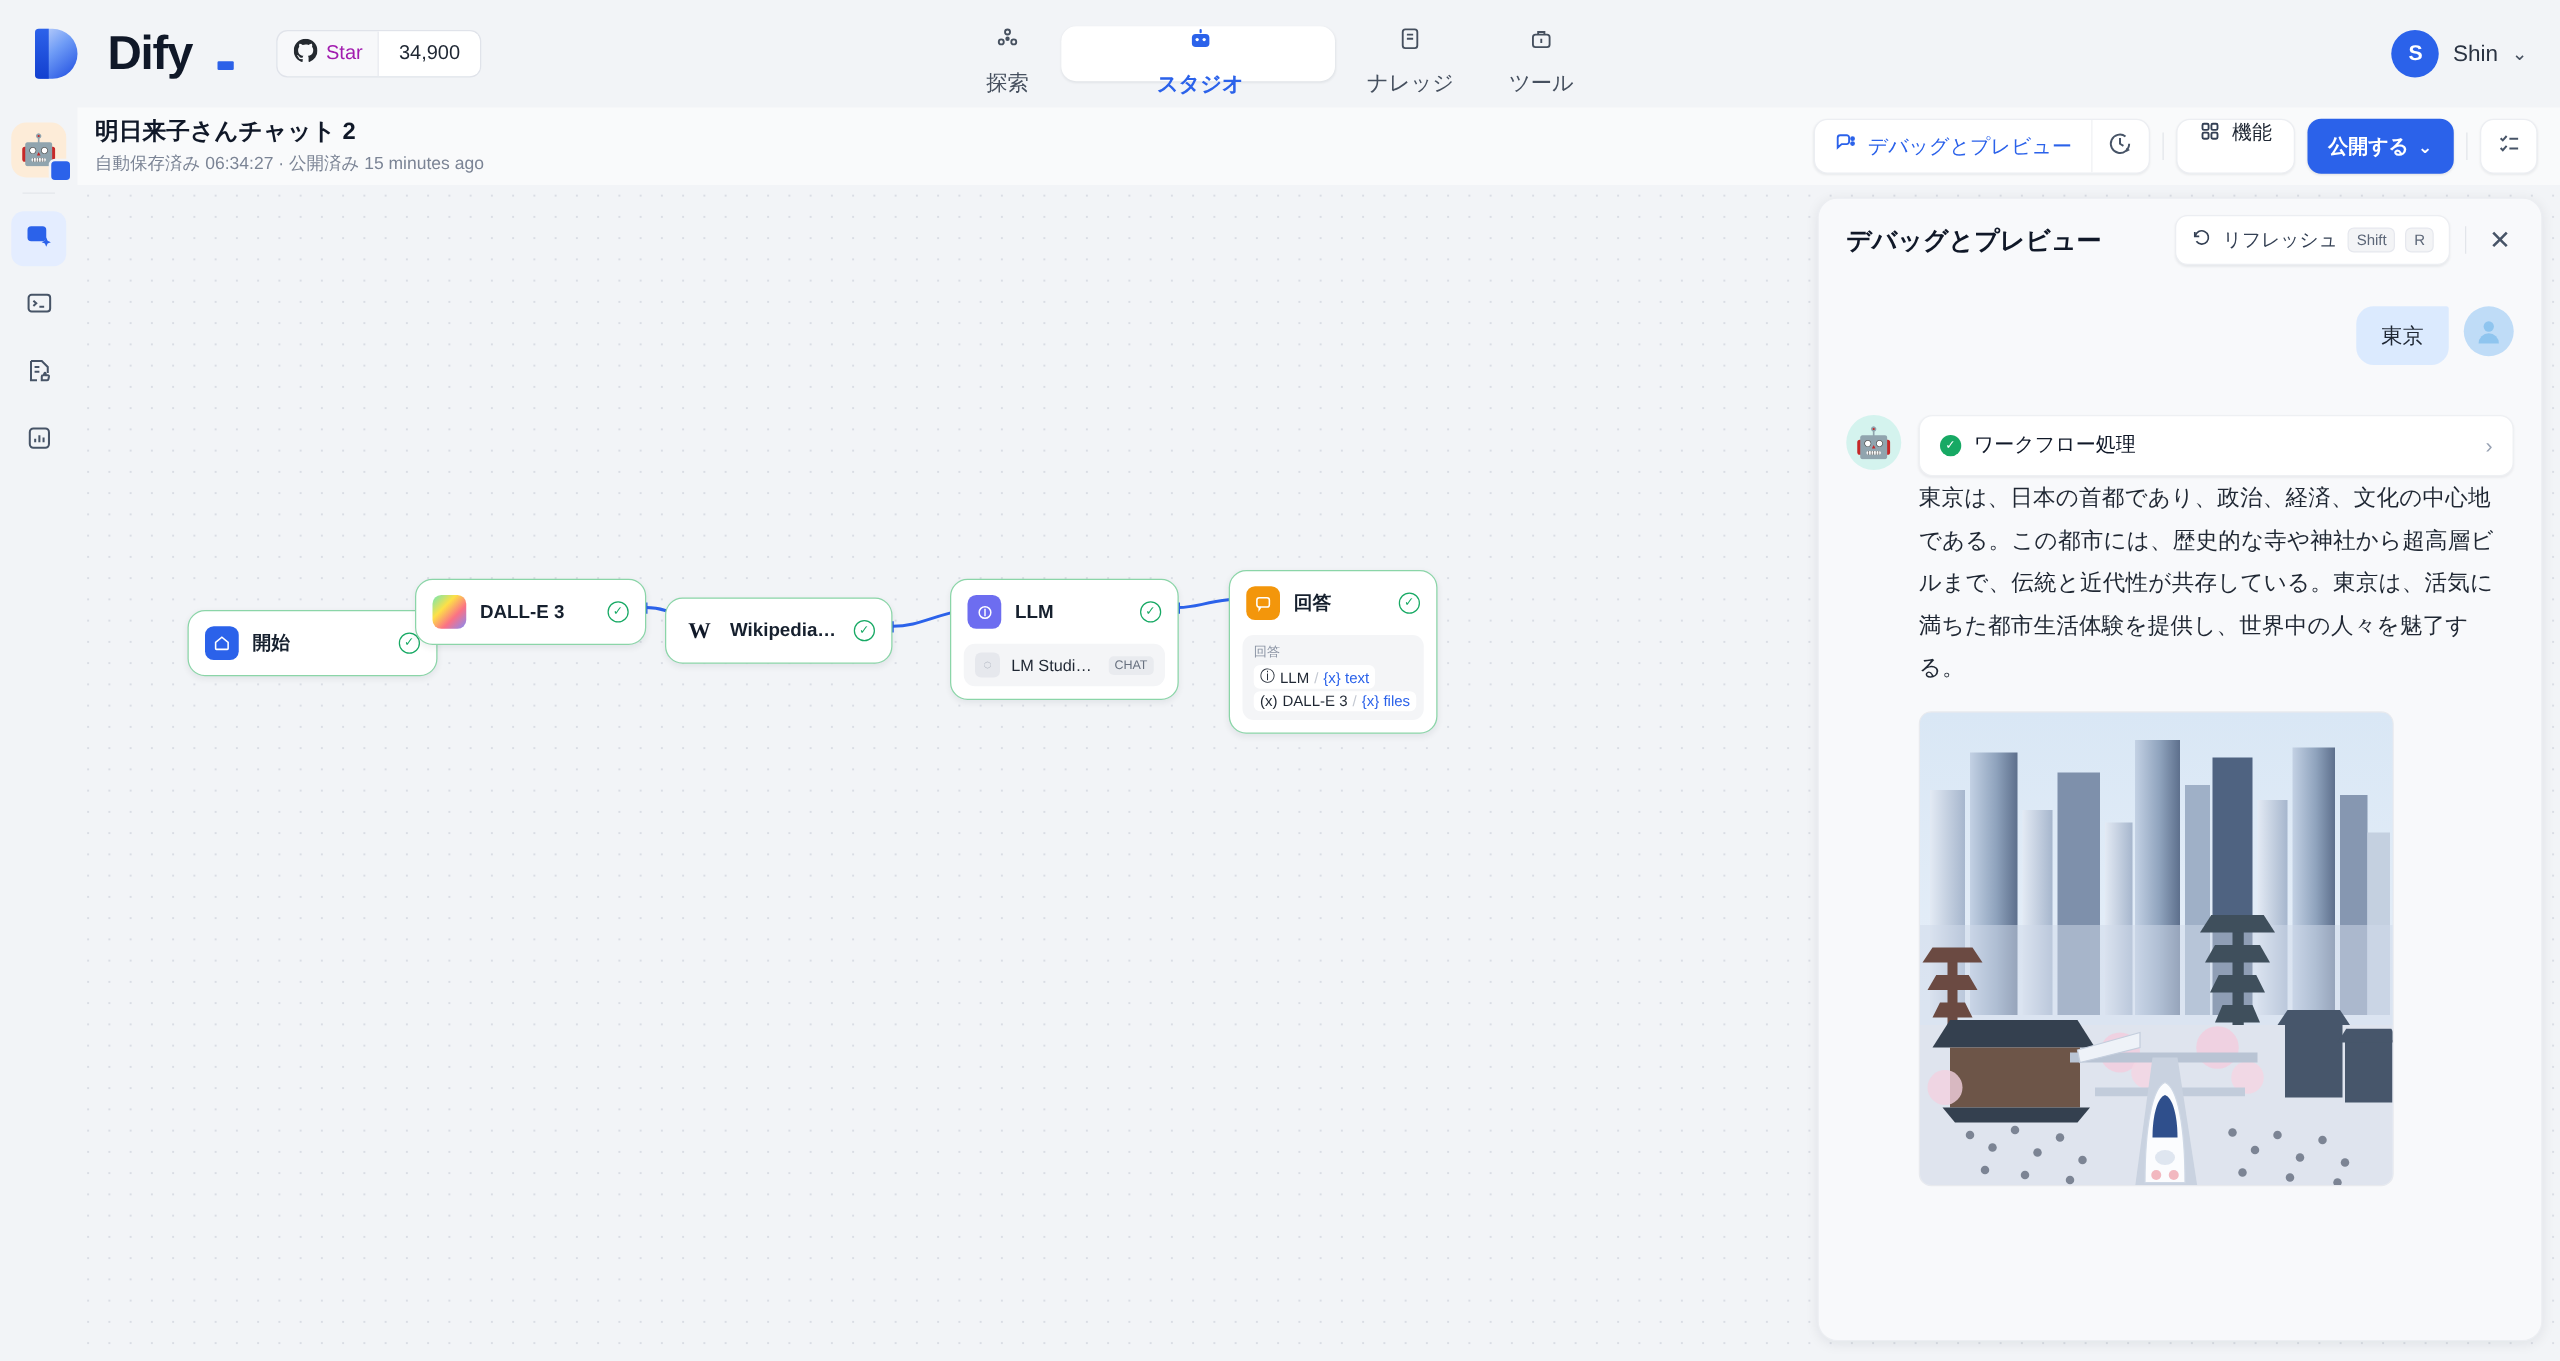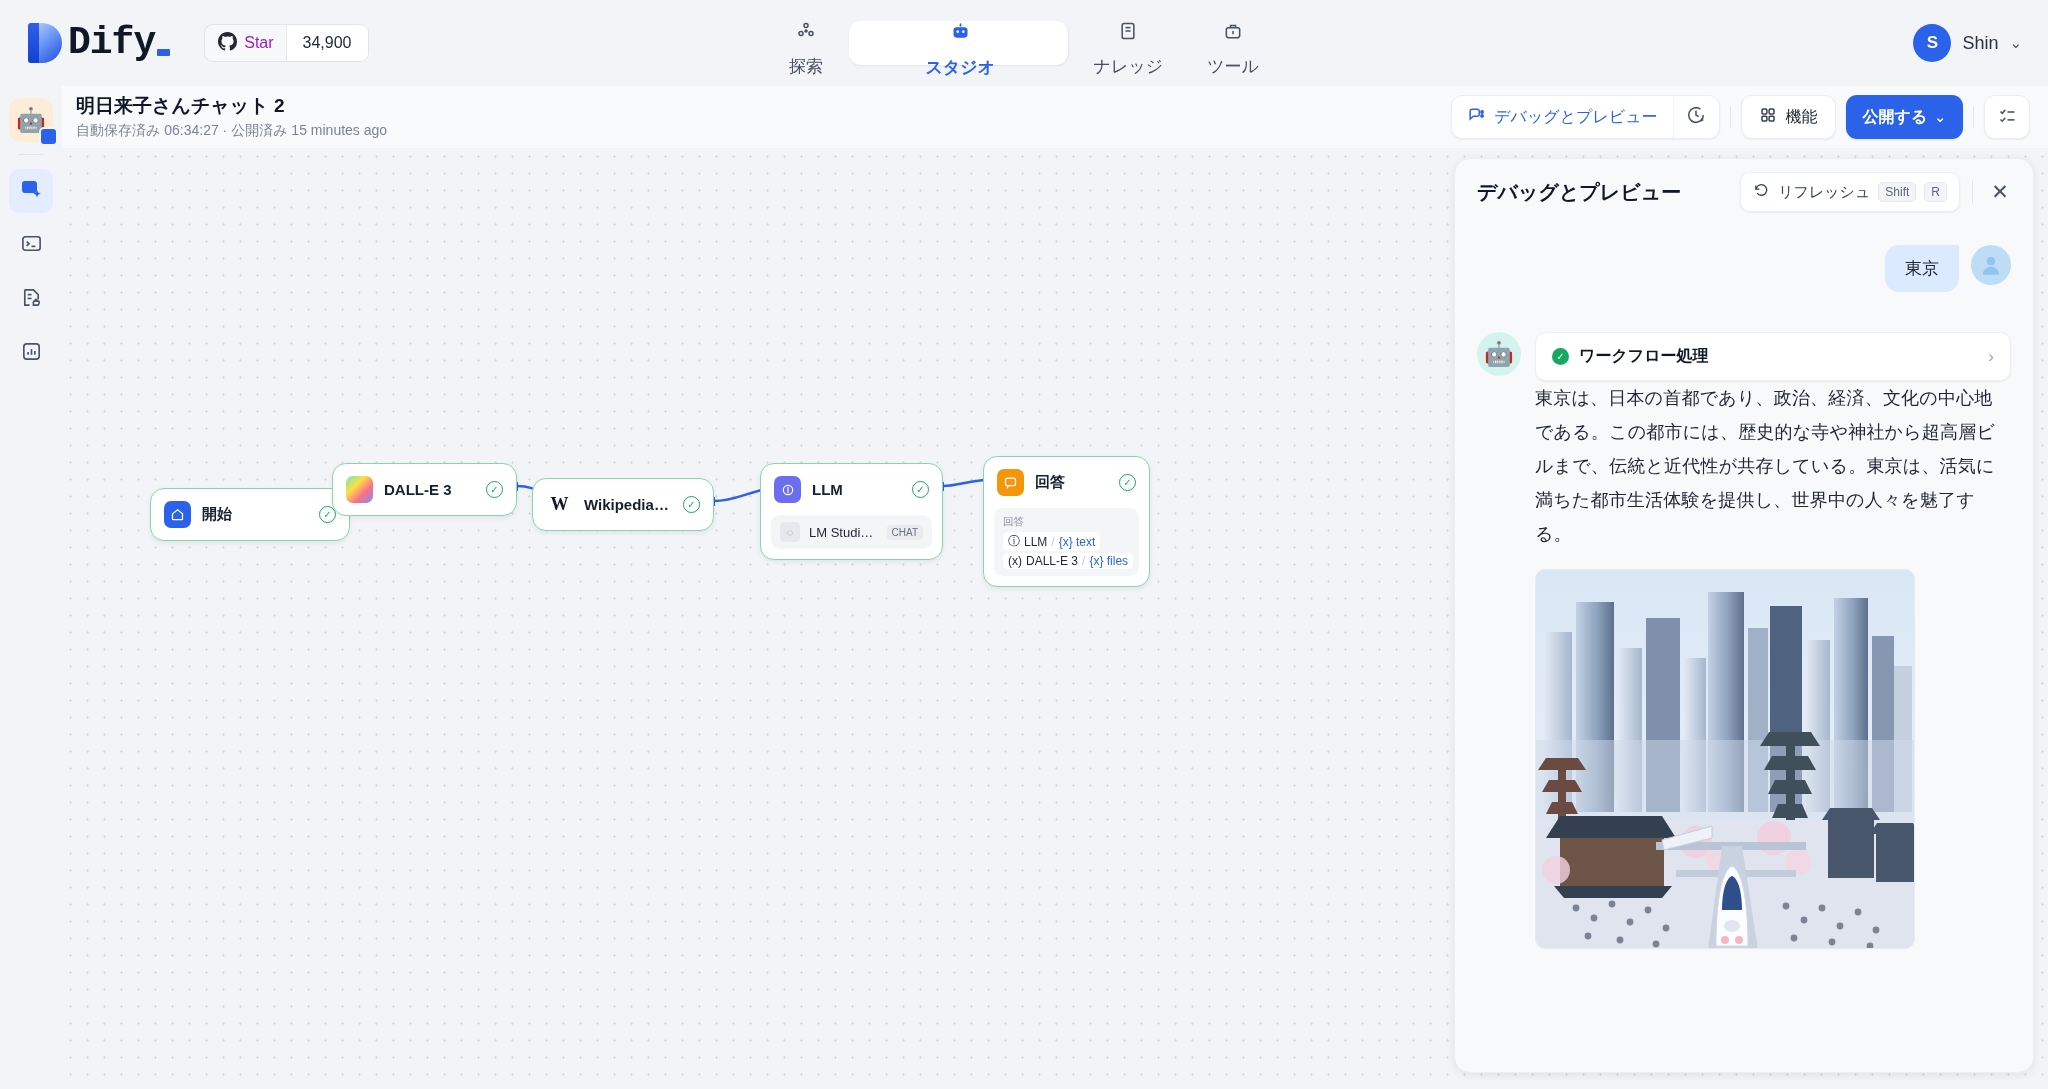--- a/index.html
+++ b/index.html
@@ -9,21 +9,21 @@
     background: #f2f4f7;
     overflow: hidden;
   }
 
   
   .topbar {
     position: absolute; top: 0; left: 0; width: 2048px; height: 86px;
     background: #f2f4f7;
     display: flex; align-items: center;
   }
-  .logo-wrap { display: flex; align-items: center; margin-left: 28px; gap: 6px; font-family: Liberation Mono, monospace; }
+  .logo-wrap { display: flex; align-items: center; margin-left: 28px; gap: 24px; }
   .logo-mark {
     width: 34px; height: 40px; position: relative;
   }
   .logo-mark .lm-bg {
     position: absolute; inset: 0;
     background: linear-gradient(140deg,#c9d8fb 0%,#6f9cf6 45%,#1c4ae0 100%);
     border-radius: 4px 20px 20px 4px;
   }
   .logo-mark .lm-bar {
     position: absolute; left: 0; top: 0; width: 11px; height: 40px;
@@ -125,21 +125,21 @@
   .btn-dbg {
     display: flex; align-items: center; gap: 8px; padding: 0 15px; height: 100%;
     font-size: 16px; color: #2b62ea; font-weight: 500; white-space: nowrap;
   }
   .btn-icon-sq {
     width: 46px; height: 100%; display: flex; align-items: center; justify-content: center;
     color: #475467; border-left: 1px solid #f0f1f4;
   }
   .vline { width: 1px; height: 22px; background: #e2e5ea; }
   .btn-white {
-    display: flex; align-items: center; gap: 9px; padding: 0 17px; height: 44px;
+    display: flex; gap: 9px; padding: 0 17px; height: 44px;
     background: #fff; border-radius: 11px; font-size: 16px; color: #1f2733; font-weight: 500;
     box-shadow: 0 1px 2px rgba(16,24,40,.07); border: 1px solid #eceef2;
   }
   .btn-blue {
     display: flex; align-items: center; gap: 7px; padding: 0 17px; height: 44px;
     background: #2b62ea; border-radius: 11px; font-size: 16px; color: #fff; font-weight: 600;
     box-shadow: 0 1px 2px rgba(16,24,40,.1);
   }
   .btn-sq-w {
     width: 46px; height: 44px; background: #fff; border-radius: 11px;
@@ -210,21 +210,21 @@
               display:flex;align-items:center;justify-content:center; }
   .msg-bot { display: flex; gap: 14px; margin-top: 40px; align-items: flex-start; }
   .ava-bot { width: 44px; height: 44px; border-radius: 50%; background: #d4f3ee;
              display:flex;align-items:center;justify-content:center; font-size:24px; flex:0 0 auto;}
   .bot-body { flex: 1; }
   .wf-card { background: #fff; border-radius: 11px; padding: 13px 16px;
              display:flex; align-items:center; gap:10px; box-shadow: 0 1px 2px rgba(16,24,40,.06);
              border: 1px solid #eef0f3; }
   .wf-dot { width: 17px; height: 17px; border-radius: 50%; background: #17a964; color:#fff;
             font-size:10px; display:flex;align-items:center;justify-content:center; }
-  .wf-txt { font-size: 16px; color: #101828; font-weight: 700; flex: 1; }
+  .wf-txt { font-size: 16px; color: #101828; font-weight: 400; flex: 1; }
   .wf-arrow { color: #98a2b3; font-size: 17px; }
   .bot-text { font-size: 18px; line-height: 34px; color: #1f2733; 
               letter-spacing: .2px; }
   .gen-img { margin-top: 18px; width: 380px; height: 380px; border-radius: 10px;
              overflow: hidden; border: 1px solid #e8eaee; background:#dfe7f2; }
 </style>
 </head>
 <body>
 
 <div class="topbar">

